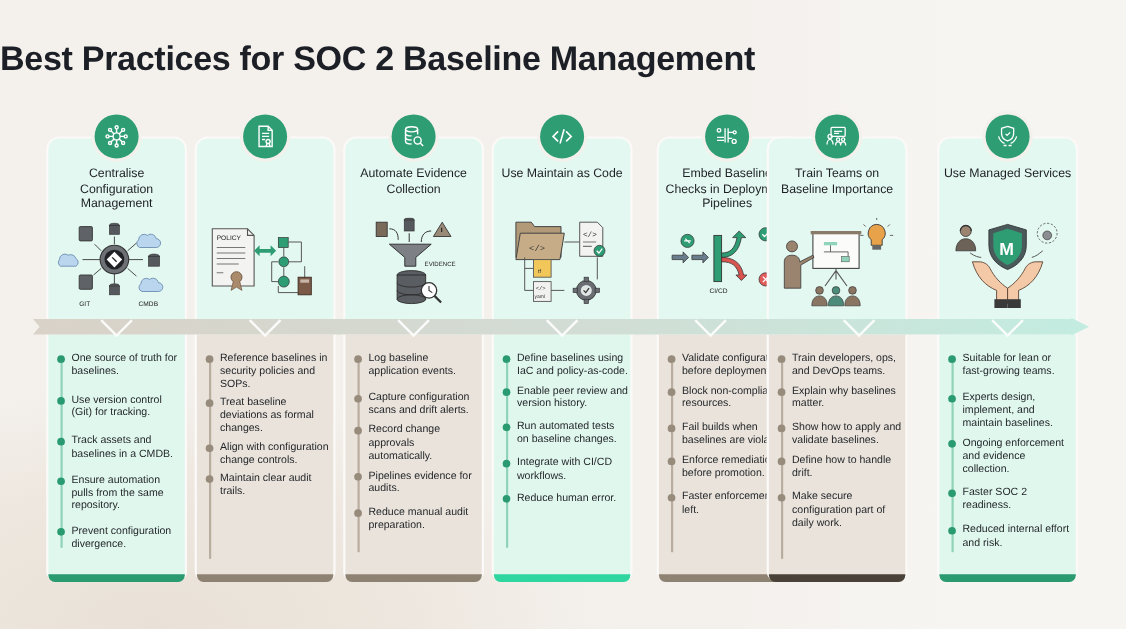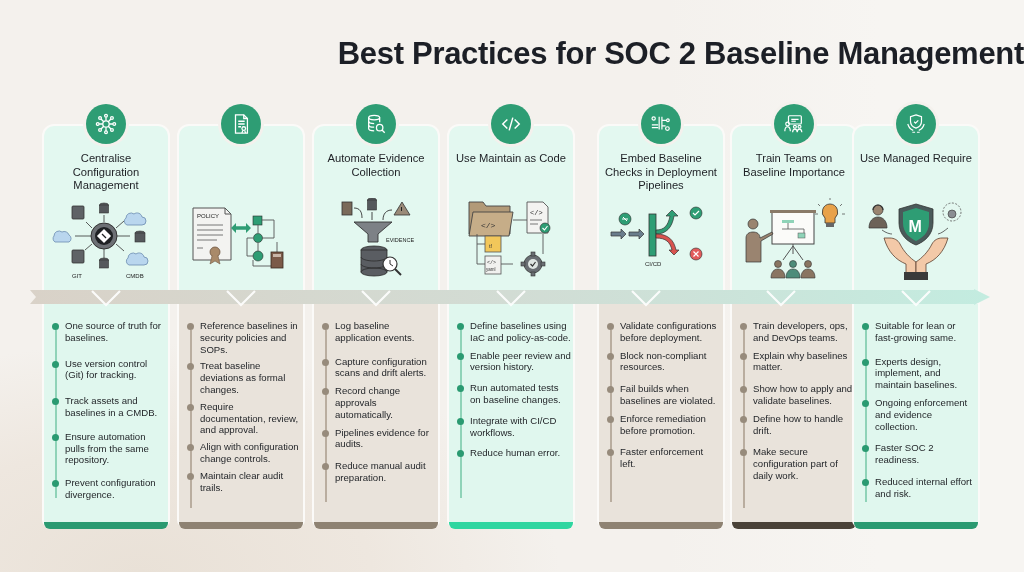--- a/index.html
+++ b/index.html
@@ -14,21 +14,21 @@
     position: absolute; left: 0; bottom: 0; width: 1024px; height: 300px;
     background: radial-gradient(ellipse 420px 230px at 140px 300px, #e9e1d7 0%, #eee7df 55%, rgba(238,231,223,0) 100%);
     pointer-events: none;
   }
   .bg-blob2 {
     position: absolute; right: 0; top: 0; width: 360px; height: 572px;
     background: linear-gradient(90deg, rgba(247,245,242,0) 0%, #f7f5f2 60%);
     pointer-events: none;
   }
   h1.title {
-    position: absolute; top: 36px; left: 0; width: 1024px; text-align: right;
+    position: absolute; top: 36px; left: 0; width: 1024px; text-align: left;
     font-size: 31px; font-weight: bold; letter-spacing: -0.3px; color: #1c1f26;
   }
   .columns {
     position: absolute; top: 104px; left: 44px; width: 940px; height: 430px;
   }
   .col {
     position: absolute; top: 0; width: 148px; height: 428px;
   }
   .card-top {
     position: absolute; top: 22px; left: 0; width: 124px; height: 178px;
@@ -186,21 +186,20 @@
         </g>
         <rect x="86" y="54" width="12" height="16" fill="#7b5a48" stroke="#3a2a20" stroke-width="0.8"></rect>
         <rect x="88" y="56" width="8" height="3" fill="#c9b6a8"></rect>
       </svg>
     </div>
     <div class="card-bottom beige"></div>
     <div class="vline beige" style="height:178px"></div>
     <div class="bullets">
       <div class="bullet" style="margin-bottom:5px"><span class="dot beige"></span><span>Reference baselines in security policies and SOPs.</span></div>
       <div class="bullet" style="margin-bottom:5px"><span class="dot beige"></span><span>Treat baseline deviations as formal changes.</span></div>
-      <div class="bullet" style="margin-bottom:5px"><span class="dot beige"></span><span>Require documentation, review, and approval.</span></div>
       <div class="bullet" style="margin-bottom:5px"><span class="dot beige"></span><span>Align with configuration change controls.</span></div>
       <div class="bullet"><span class="dot beige"></span><span>Maintain clear audit trails.</span></div>
     </div>
     <div class="accent-bar beige"></div>
   </div>
 
   <div class="col" style="left:270px">
     <div class="card-top"></div>
     <div class="icon-circle">
       <svg viewBox="0 0 24 24" fill="none" stroke="#fff" stroke-width="1.4">
@@ -335,21 +334,21 @@
     <div class="bullets">
       <div class="bullet" style="margin-bottom:6px"><span class="dot beige"></span><span>Validate configurations before deployment.</span></div>
       <div class="bullet" style="margin-bottom:10px"><span class="dot beige"></span><span>Block non-compliant resources.</span></div>
       <div class="bullet" style="margin-bottom:6px"><span class="dot beige"></span><span>Fail builds when baselines are violated.</span></div>
       <div class="bullet" style="margin-bottom:10px"><span class="dot beige"></span><span>Enforce remediation before promotion.</span></div>
       <div class="bullet"><span class="dot beige"></span><span>Faster enforcement left.</span></div>
     </div>
     <div class="accent-bar beige"></div>
   </div>
 
-  <div class="col" style="left:688px">
+  <div class="col" style="left:655px">
     <div class="card-top"></div>
     <div class="icon-circle">
       <svg viewBox="0 0 24 24" fill="none" stroke="#fff" stroke-width="1.3">
         <rect x="6" y="3" width="14" height="9" rx="1"></rect>
         <path d="M9 7h8M9 9h5"></path>
         <circle cx="5" cy="12" r="2"></circle>
           <path d="M2 20c0-3 1.5-5 3-5s3 2 3 5"></path>
         <circle cx="13" cy="15" r="1.6"></circle>
           <circle cx="18" cy="15" r="1.6"></circle>
         <path d="M10.5 21c0-2 1-3.5 2.5-3.5s2.5 1.5 2.5 3.5M15.5 21c0-2 1-3.5 2.5-3.5s2.5 1.5 2.5 3.5"></path>
@@ -395,21 +394,21 @@
 
   <div class="col" style="left:810px">
     <div class="card-top"></div>
     <div class="icon-circle">
       <svg viewBox="0 0 24 24" fill="none" stroke="#fff" stroke-width="1.3">
         <path d="M12 2l6 2v5c0 4-3 6.5-6 7.5C9 15.5 6 13 6 9V4z"></path>
         <path d="M10 9.5l1.5 1.5 3-3"></path>
         <path d="M3 12c1 3 3 6 6 7M21 12c-1 3-3 6-6 7M8 21h3M13 21h3"></path>
       </svg>
     </div>
-    <div class="col-title">Use Managed Require</div>
+    <div class="col-title">Use Managed Services</div>
     <div class="illus">
       <svg viewBox="0 0 112 84" width="112" height="84">
         <circle cx="18" cy="12" r="5" fill="#9a8470" stroke="#333" stroke-width="0.7"></circle>
         <path d="M13 12a5 5 0 0 1 10 0" fill="none" stroke="#333" stroke-width="1.2"></path>
         <path d="M9 30c0-7 4-11 9-11s9 4 9 11z" fill="#6d6258" stroke="#333" stroke-width="0.7"></path>
         <path d="M22 32c4 3 8 4 10 4" fill="none" stroke="#444" stroke-width="0.8"></path>
         <circle cx="92" cy="14" r="9" fill="none" stroke="#555" stroke-width="0.8" stroke-dasharray="2 1.5"></circle>
         <circle cx="92" cy="16" r="4" fill="#8a8e93" stroke="#333" stroke-width="0.6"></circle>
         <path d="M88 30c-4 3-6 5-10 6" fill="none" stroke="#444" stroke-width="0.8"></path>
         <path d="M56 6l17 5v14c0 12-9 19-17 22-8-3-17-10-17-22V11z" fill="#4a5a5a" stroke="#333" stroke-width="0.8"></path>
@@ -417,21 +416,21 @@
         <text x="48.5" y="34" font-size="16" font-weight="bold" font-family="Liberation Sans, sans-serif" fill="#fff">M</text>
         <path d="M24 40c4 14 12 22 22 26v12h10v-14c-6-4-12-10-16-18-2-4-6-6-10-6z" fill="#f3c9a8" stroke="#5a4030" stroke-width="0.8"></path>
         <path d="M88 40c-4 14-12 22-22 26v12H56v-14c6-4 12-10 16-18 2-4 6-6 10-6z" fill="#f3c9a8" stroke="#5a4030" stroke-width="0.8"></path>
         <rect x="44" y="74" width="12" height="8" fill="#3a3a3a"></rect>
         <rect x="56" y="74" width="12" height="8" fill="#3a3a3a"></rect>
       </svg>
     </div>
     <div class="card-bottom mint"></div>
     <div class="vline mint" style="height:172px"></div>
     <div class="bullets">
-      <div class="bullet" style="margin-bottom:12px"><span class="dot mint"></span><span>Suitable for lean or fast-growing same.</span></div>
+      <div class="bullet" style="margin-bottom:12px"><span class="dot mint"></span><span>Suitable for lean or fast-growing teams.</span></div>
       <div class="bullet" style="margin-bottom:6px"><span class="dot mint"></span><span>Experts design, implement, and maintain baselines.</span></div>
       <div class="bullet" style="margin-bottom:10px"><span class="dot mint"></span><span>Ongoing enforcement and evidence collection.</span></div>
       <div class="bullet" style="margin-bottom:10px"><span class="dot mint"></span><span>Faster SOC 2 readiness.</span></div>
       <div class="bullet"><span class="dot mint"></span><span>Reduced internal effort and risk.</span></div>
     </div>
     <div class="accent-bar mint"></div>
   </div>
 </div>
 
 <svg class="band" viewBox="0 0 960 16" preserveAspectRatio="none">

